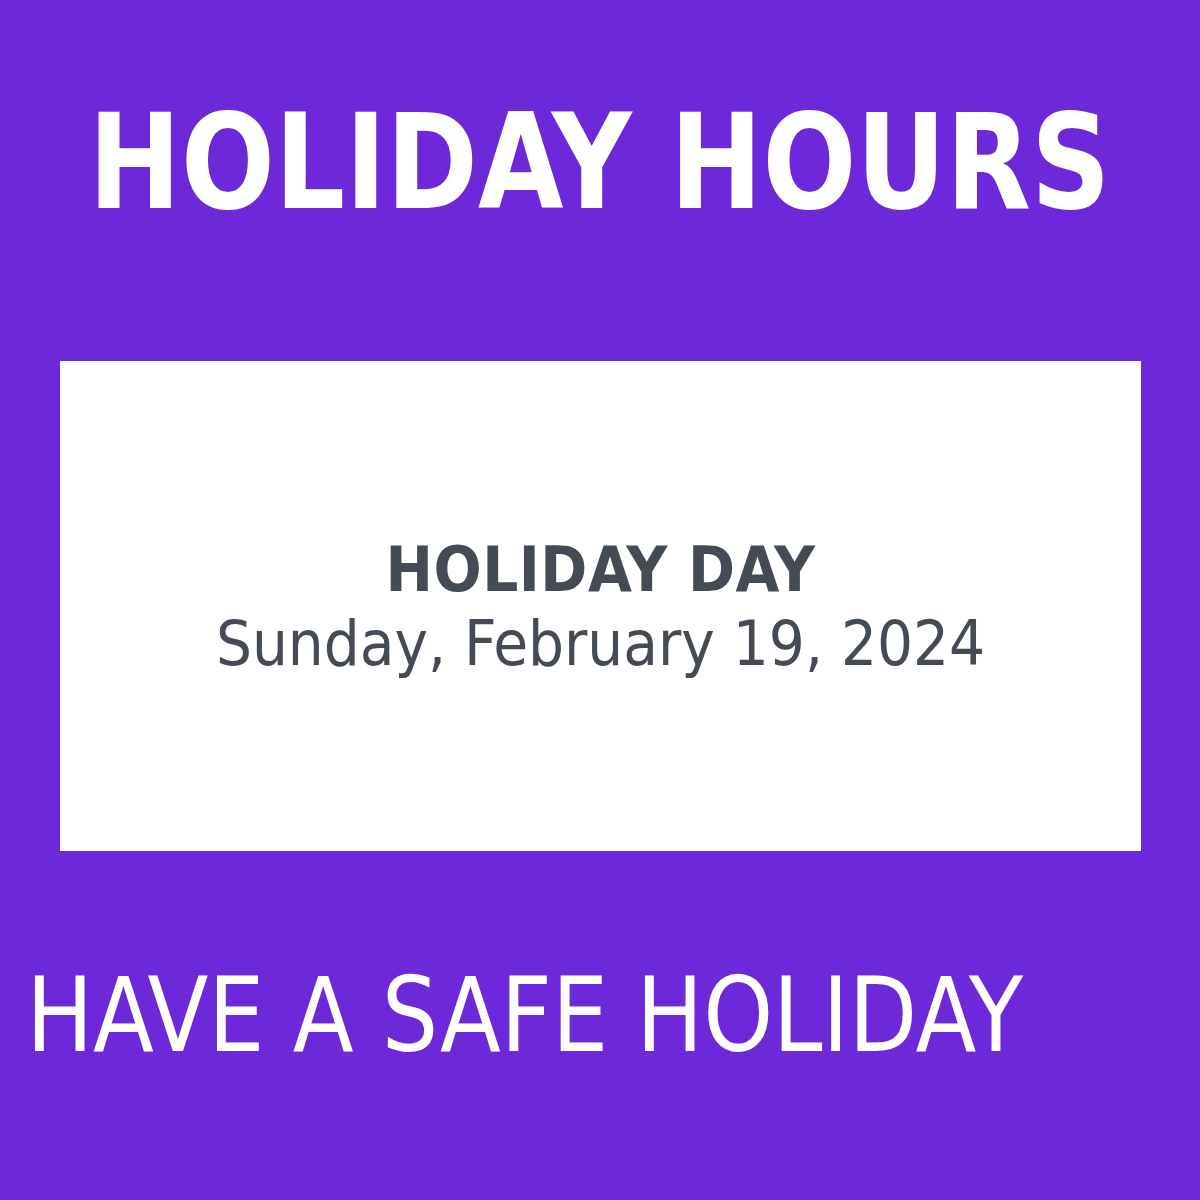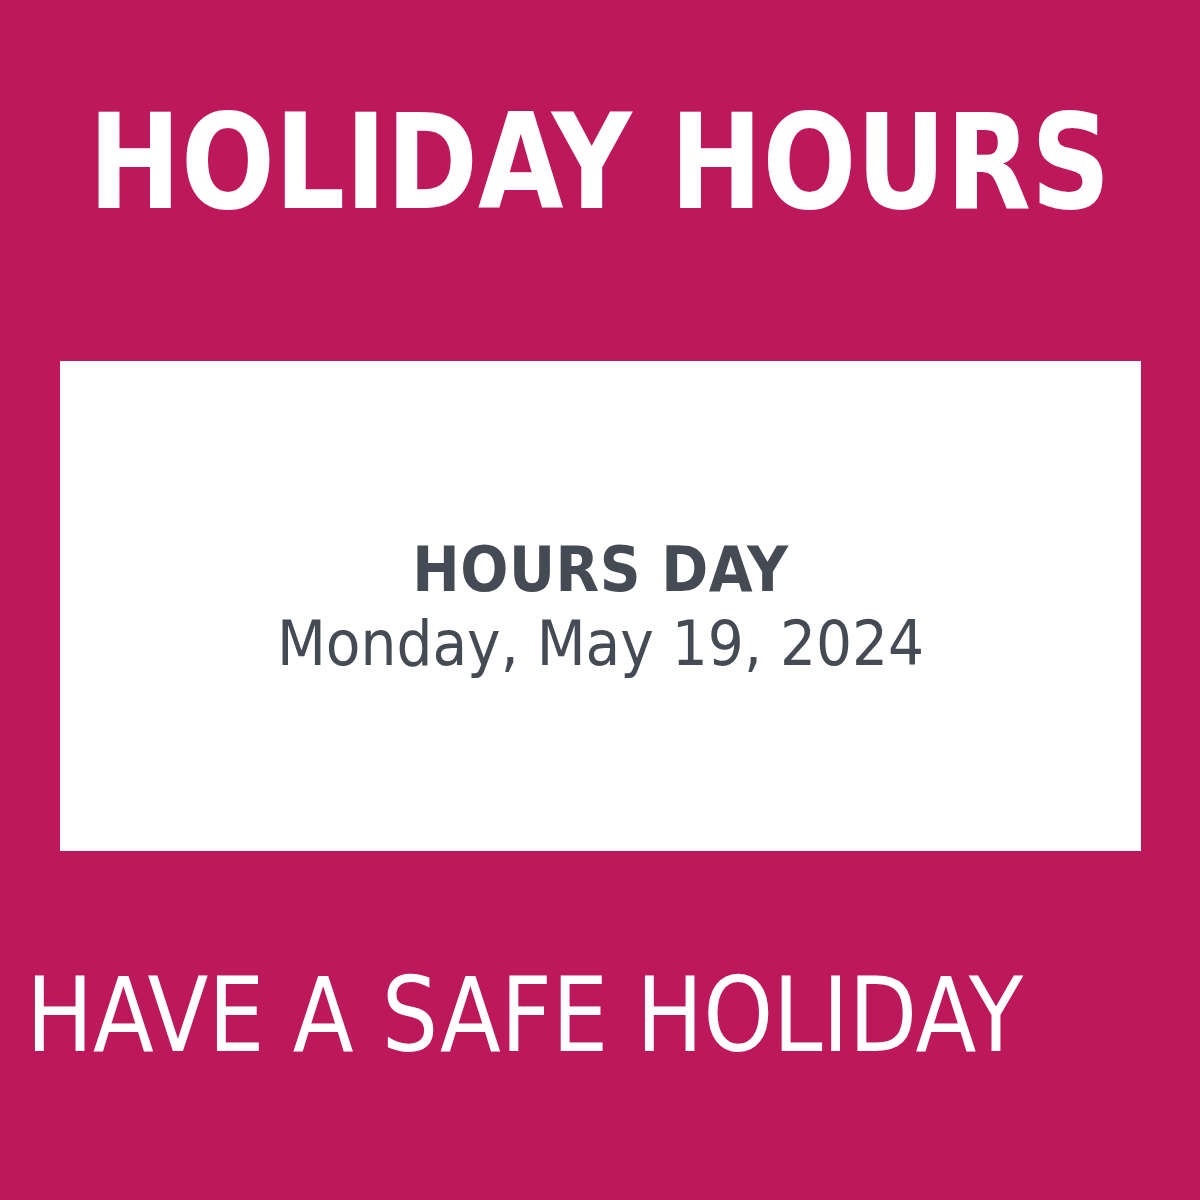--- a/index.html
+++ b/index.html
@@ -11,21 +11,21 @@
     width: 1200px;
     height: 1200px;
     overflow: hidden;
     font-family: "Liberation Sans", sans-serif;
   }
 
   #sign {
     position: relative;
     width: 1200px;
     height: 1200px;
-    background: #be185d;
+    background: #6d28d9;
     box-sizing: border-box;
     display: flex;
     flex-direction: column;
     align-items: center;
   }
 
   
   .headline {
     position: absolute;
     top: 0;
@@ -132,22 +132,22 @@
 <body>
 
 <div id="sign">
 
   <div class="headline">
     <div class="headline-text">HOLIDAY HOURS</div>
   </div>
 
   <div class="card">
     <div class="card-inner">
-      <div class="holiday-name">HOURS DAY</div>
-      <div class="holiday-date">Monday, May 19, 2024</div>
+      <div class="holiday-name">HOLIDAY DAY</div>
+      <div class="holiday-date">Sunday, February 19, 2024</div>
     </div>
   </div>
 
   <div class="footer">
     <div class="footer-text">HAVE A SAFE HOLIDAY</div>
   </div>
 
 </div>
 
 </body></html>

